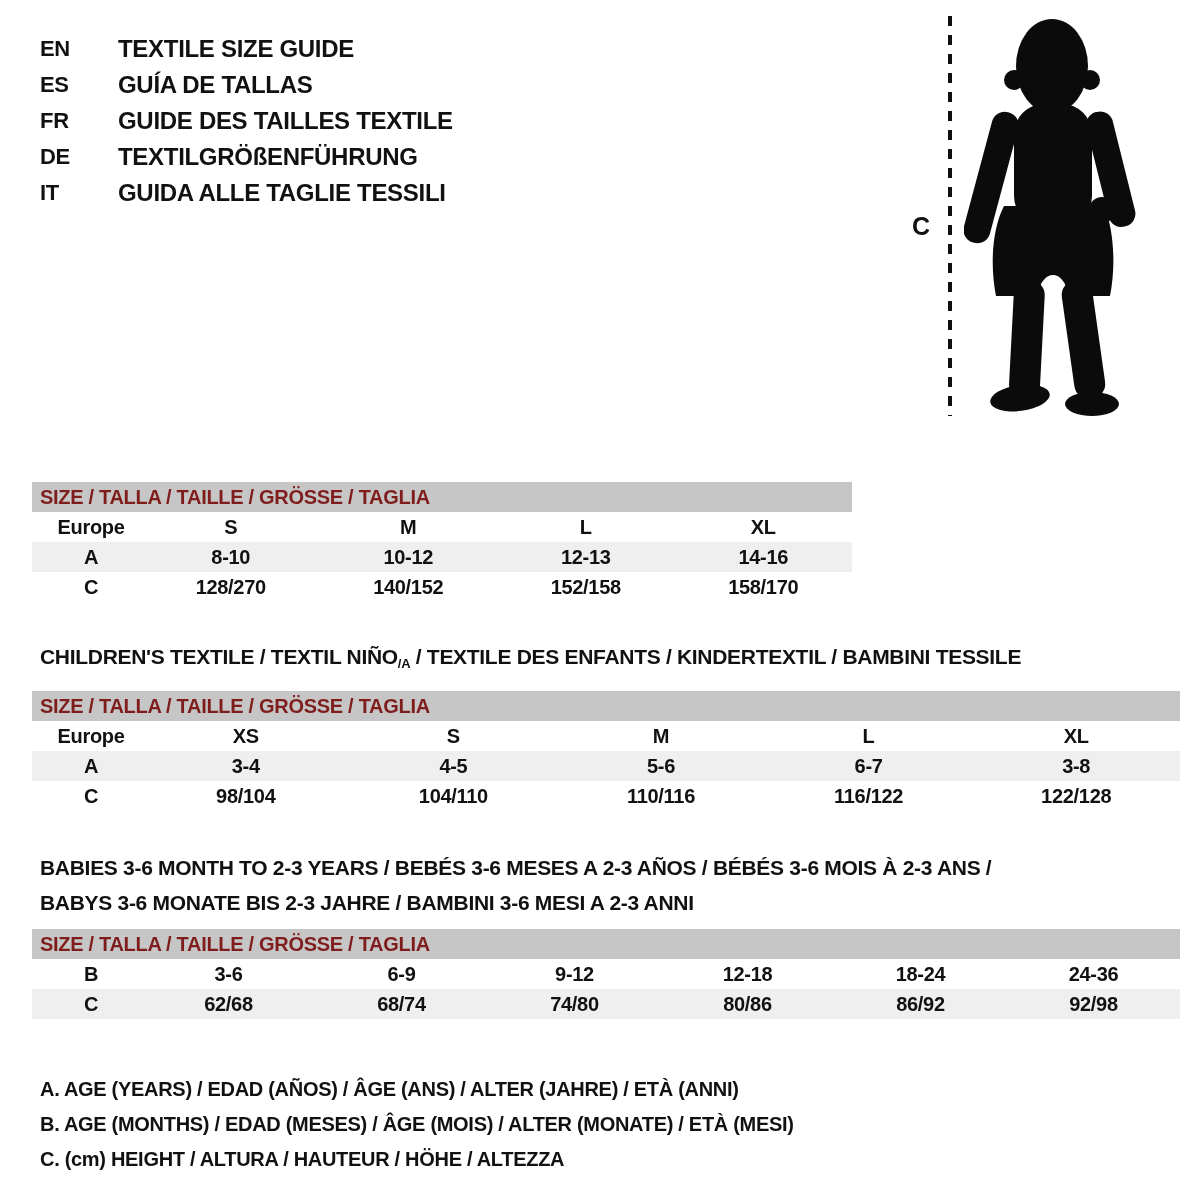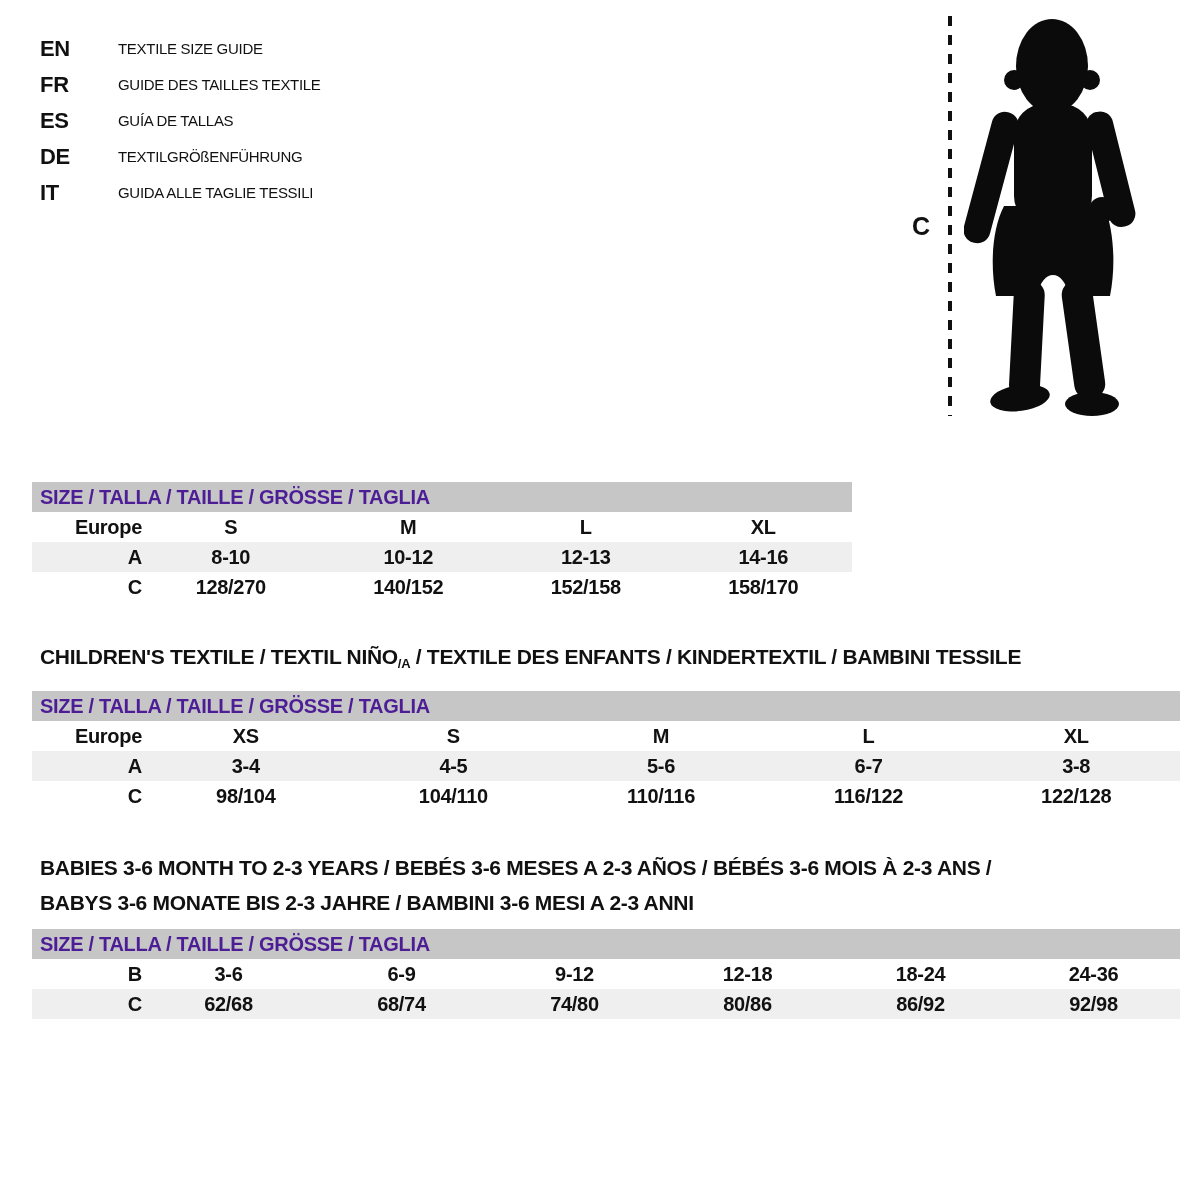--- a/index.html
+++ b/index.html
@@ -11,21 +11,21 @@
     height: 1200px;
     background: #ffffff;
     overflow: hidden;
   }
   
   .lang-list { position: absolute; left: 40px; top: 31px; }
   .lang-row { display: flex; height: 36px; line-height: 36px; }
   .lang-code {
     width: 78px; font-size: 22px; font-weight: bold; letter-spacing: -0.3px;
   }
-  .lang-title { font-size: 15px; font-weight: normal; letter-spacing: -0.3px; }
+  .lang-title { font-size: 24px; font-weight: bold; letter-spacing: -0.3px; }
 
   
   .dashed-line {
     position: absolute; left: 948px; top: 16px; width: 4px; height: 400px;
     background: repeating-linear-gradient(to bottom, #101010 0 10px, transparent 10px 19px);
   }
   .measure-c {
     position: absolute; left: 912px; top: 212px;
     font-size: 25px; font-weight: bold;
   }
@@ -35,60 +35,60 @@
   .sec-title {
     position: absolute; left: 40px;
     font-size: 21px; font-weight: bold; letter-spacing: -0.3px;
     white-space: nowrap;
   }
   .sec-title .sub { font-size: 13px; vertical-align: -4px; font-weight: bold; }
   .two-line { line-height: 35px; }
 
   .size-bar {
     position: absolute; left: 32px; height: 30px;
-    background: #c6c6c6; color: #4c1d95;
+    background: #c6c6c6; color: #7f1d1d;
     font-size: 20px; font-weight: bold; letter-spacing: -0.3px;
     line-height: 30px; padding-left: 8px;
   }
   .size-table {
     position: absolute; left: 32px;
     border-collapse: collapse; table-layout: fixed;
   }
   .size-table td {
     height: 30px; padding: 0;
     font-size: 20px; font-weight: bold; letter-spacing: -0.3px;
     text-align: center; color: #111;
   }
-  .size-table td.label { text-align: right; padding-left: 8px; }
+  .size-table td.label { text-align: center; padding-left: 8px; }
   .size-table tbody tr:nth-child(even) { background: #efefef; }
 
   
   .notes { position: absolute; left: 40px; top: 1072px; }
   .note-line {
     font-size: 20px; font-weight: bold; letter-spacing: -0.3px;
     line-height: 35px; white-space: nowrap;
   }
 </style>
 </head>
 <body>
 
 <div class="page">
 
   <div class="lang-list">
     <div class="lang-row">
       <span class="lang-code">EN</span>
       <span class="lang-title">TEXTILE SIZE GUIDE</span>
     </div>
     <div class="lang-row">
+      <span class="lang-code">ES</span>
+      <span class="lang-title">GUÍA DE TALLAS</span>
+    </div>
+    <div class="lang-row">
       <span class="lang-code">FR</span>
       <span class="lang-title">GUIDE DES TAILLES TEXTILE</span>
-    </div>
-    <div class="lang-row">
-      <span class="lang-code">ES</span>
-      <span class="lang-title">GUÍA DE TALLAS</span>
     </div>
     <div class="lang-row">
       <span class="lang-code">DE</span>
       <span class="lang-title">TEXTILGRÖßENFÜHRUNG</span>
     </div>
     <div class="lang-row">
       <span class="lang-code">IT</span>
       <span class="lang-title">GUIDA ALLE TAGLIE TESSILI</span>
     </div>
   </div>
@@ -213,14 +213,19 @@
           <td>62/68</td>
           <td>68/74</td>
           <td>74/80</td>
           <td>80/86</td>
           <td>86/92</td>
           <td>92/98</td>
         </tr>
       </tbody>
     </table>
 
+  <div class="notes">
+    <div class="note-line">A. AGE (YEARS) / EDAD (AÑOS) / ÂGE (ANS) / ALTER (JAHRE) / ETÀ (ANNI)</div>
+    <div class="note-line">B. AGE (MONTHS) / EDAD (MESES) / ÂGE (MOIS) / ALTER (MONATE) / ETÀ (MESI)</div>
+    <div class="note-line">C. (cm) HEIGHT / ALTURA / HAUTEUR / HÖHE / ALTEZZA</div>
+  </div>
 
 </div>
 
 </body></html>

